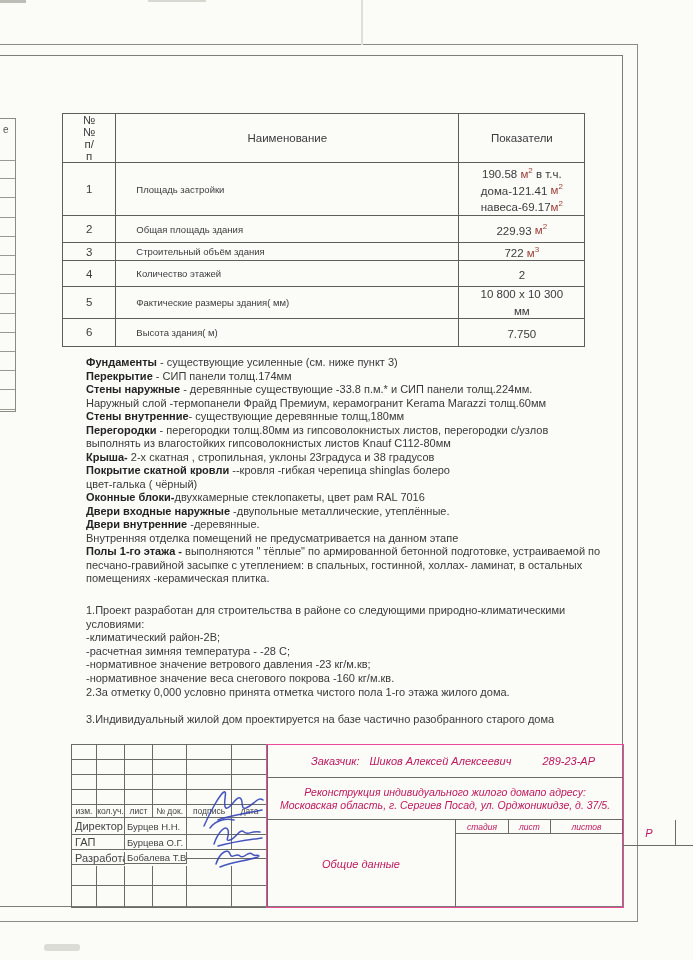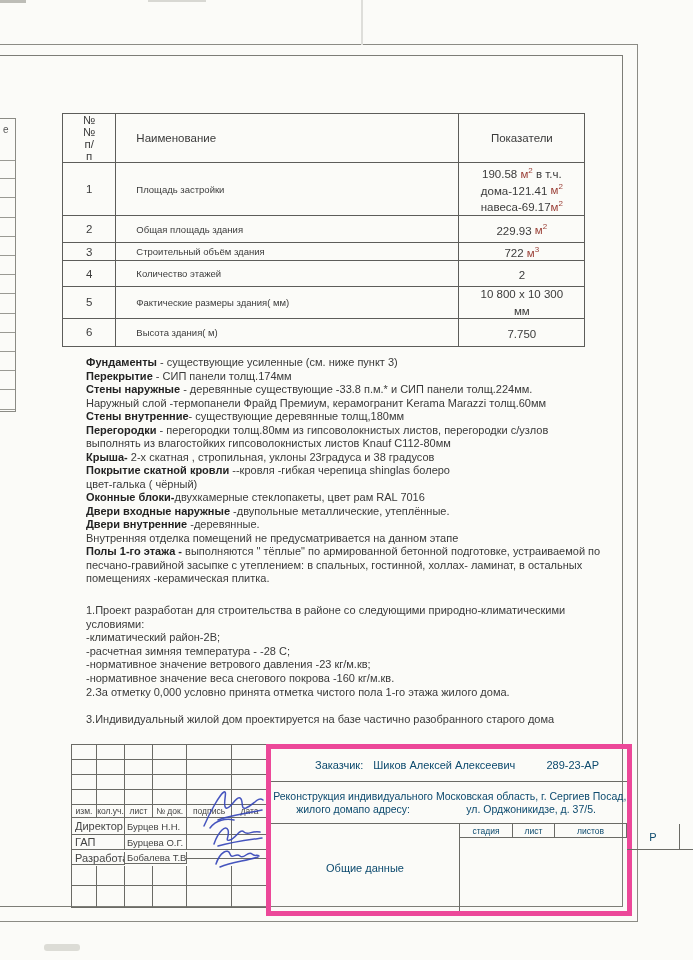--- a/index.html
+++ b/index.html
@@ -69,32 +69,32 @@
     overflow:hidden;white-space:nowrap;
   }
   .srow .scell:last-child{border-right:none;}
   .srow.last .scell{border-bottom:none;}
   .c-izm{width:25px}.c-kol{width:28px}.c-list{width:28px}
   .c-doc{width:34px}.c-pod{width:45px}.c-data{width:35px}
   .c-role{width:53px;justify-content:flex-start;padding-left:3px;font-size:11px;}
   .c-name{width:62px;justify-content:flex-start;padding-left:2px;font-size:9.5px;}
   .stamp{
     position:absolute;left:266px;top:744px;width:356px;height:162px;
-    border:5px solid #ec4899;color:#0c4a6e;
+    border:1px solid #ec4899;color:#be185d;font-style:italic;
   }
   .stamp .row1{
     height:33px;box-sizing:border-box;border-bottom:1px solid #6b6b66;
     display:flex;align-items:center;font-size:11px;
   }
   .stamp .row1 .lab{margin-left:44px;}
   .stamp .row1 .nm{margin-left:10px;}
   .stamp .row1 .code{margin-left:auto;margin-right:28px;}
   .stamp .row2{
     height:42px;box-sizing:border-box;border-bottom:1px solid #6b6b66;
-    display:flex;flex-direction:row;align-items:center;justify-content:center;
+    display:flex;flex-direction:column;align-items:center;justify-content:center;
     font-size:10.5px;line-height:13px;text-align:center;
   }
   .stamp .row3{display:flex;height:87px;}
   .stamp .doccell{
     width:189px;box-sizing:border-box;border-right:1px solid #6b6b66;
     display:flex;align-items:center;justify-content:center;font-size:11px;
   }
   .stamp .rcol{width:167px;display:flex;}
   .stamp .hrow{display:flex;height:14px;font-size:8.5px;}
   .stamp .vrow{display:flex;height:26px;font-size:11px;}
@@ -132,21 +132,21 @@
 
 <table class="gen abs" style="left:62px;top:113px;">
   <colgroup>
       <col style="width:48px">
       <col style="width:343px">
       <col style="width:126px">
     </colgroup>
   <tbody>
       <tr style="height:29px;">
     <td class="c-num">№№ п/п</td>
-    <td style="text-align:left;">Наименование</td>
+    <td style="text-align:center;">Наименование</td>
     <td class="c-val">Показатели</td>
   </tr>
   <tr style="height:53px;">
     <td class="c-num">1</td>
     <td class="c-name">Площадь застройки</td>
     <td class="c-val">
       <div class="vline"><span>190.58 </span><span class="unit"><span>м</span><sup>2</sup></span><span> в т.ч.</span></div>
       <div class="vline"><span>дома-121.41 </span><span class="unit"><span>м</span><sup>2</sup></span><span></span></div>
       <div class="vline"><span>навеса-69.17</span><span class="unit"><span>м</span><sup>2</sup></span><span></span></div>
     </td>

